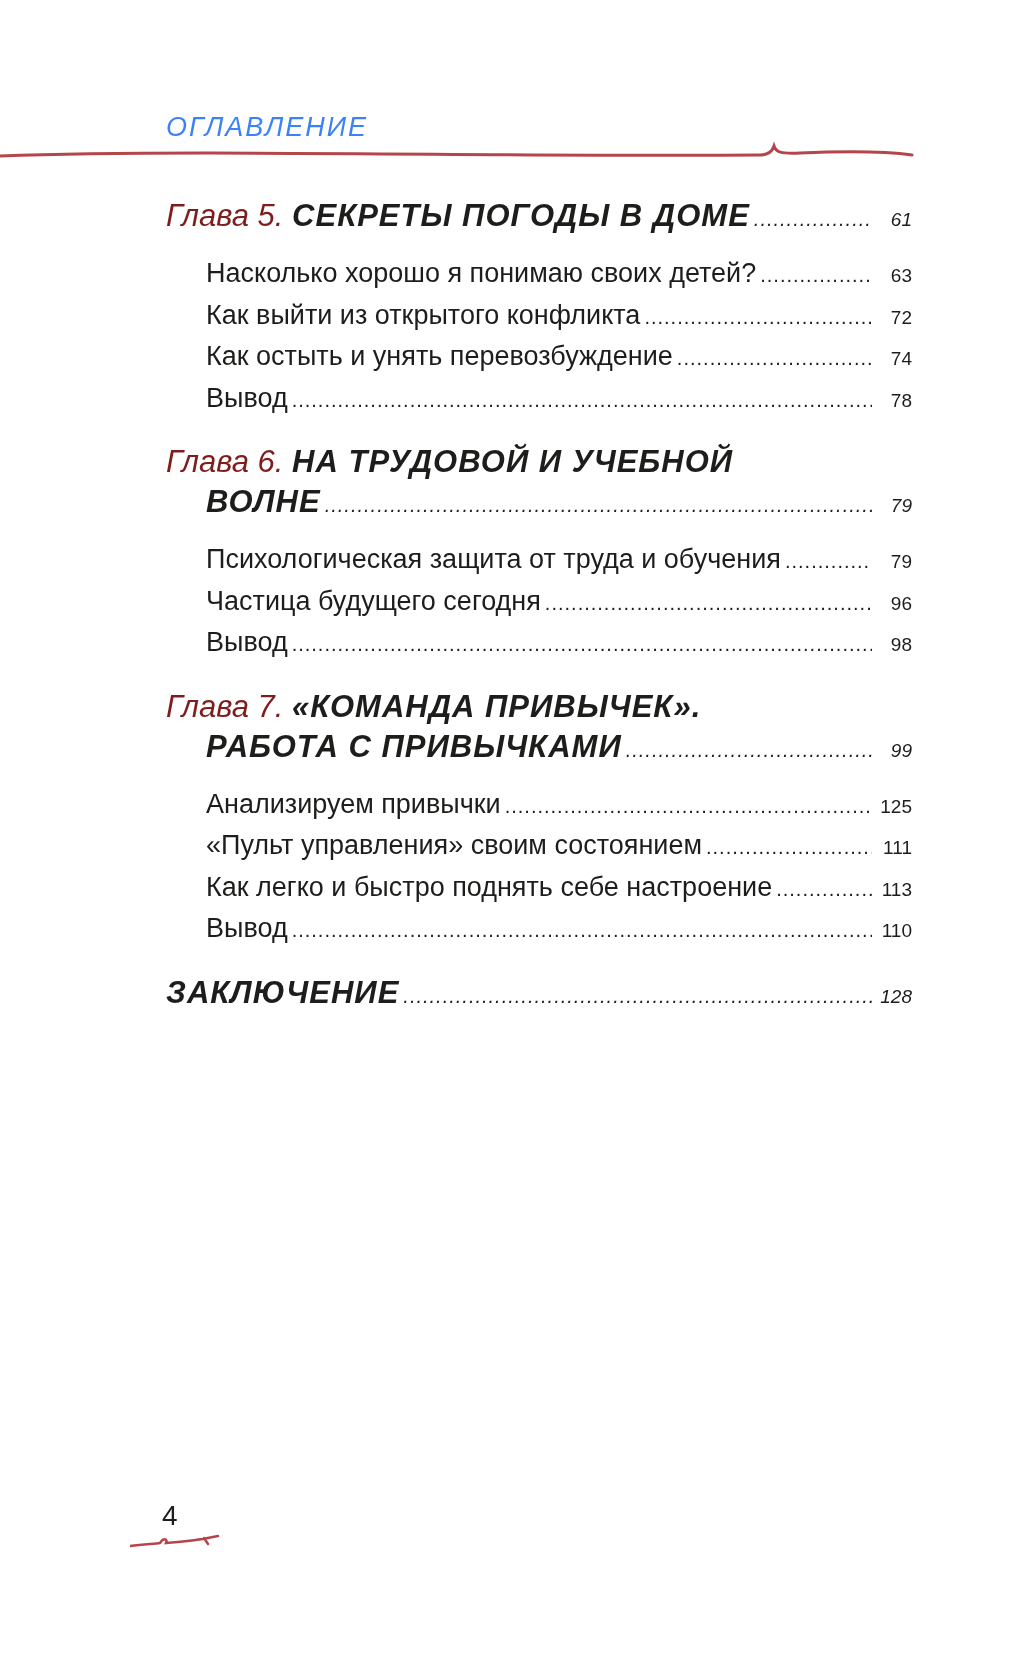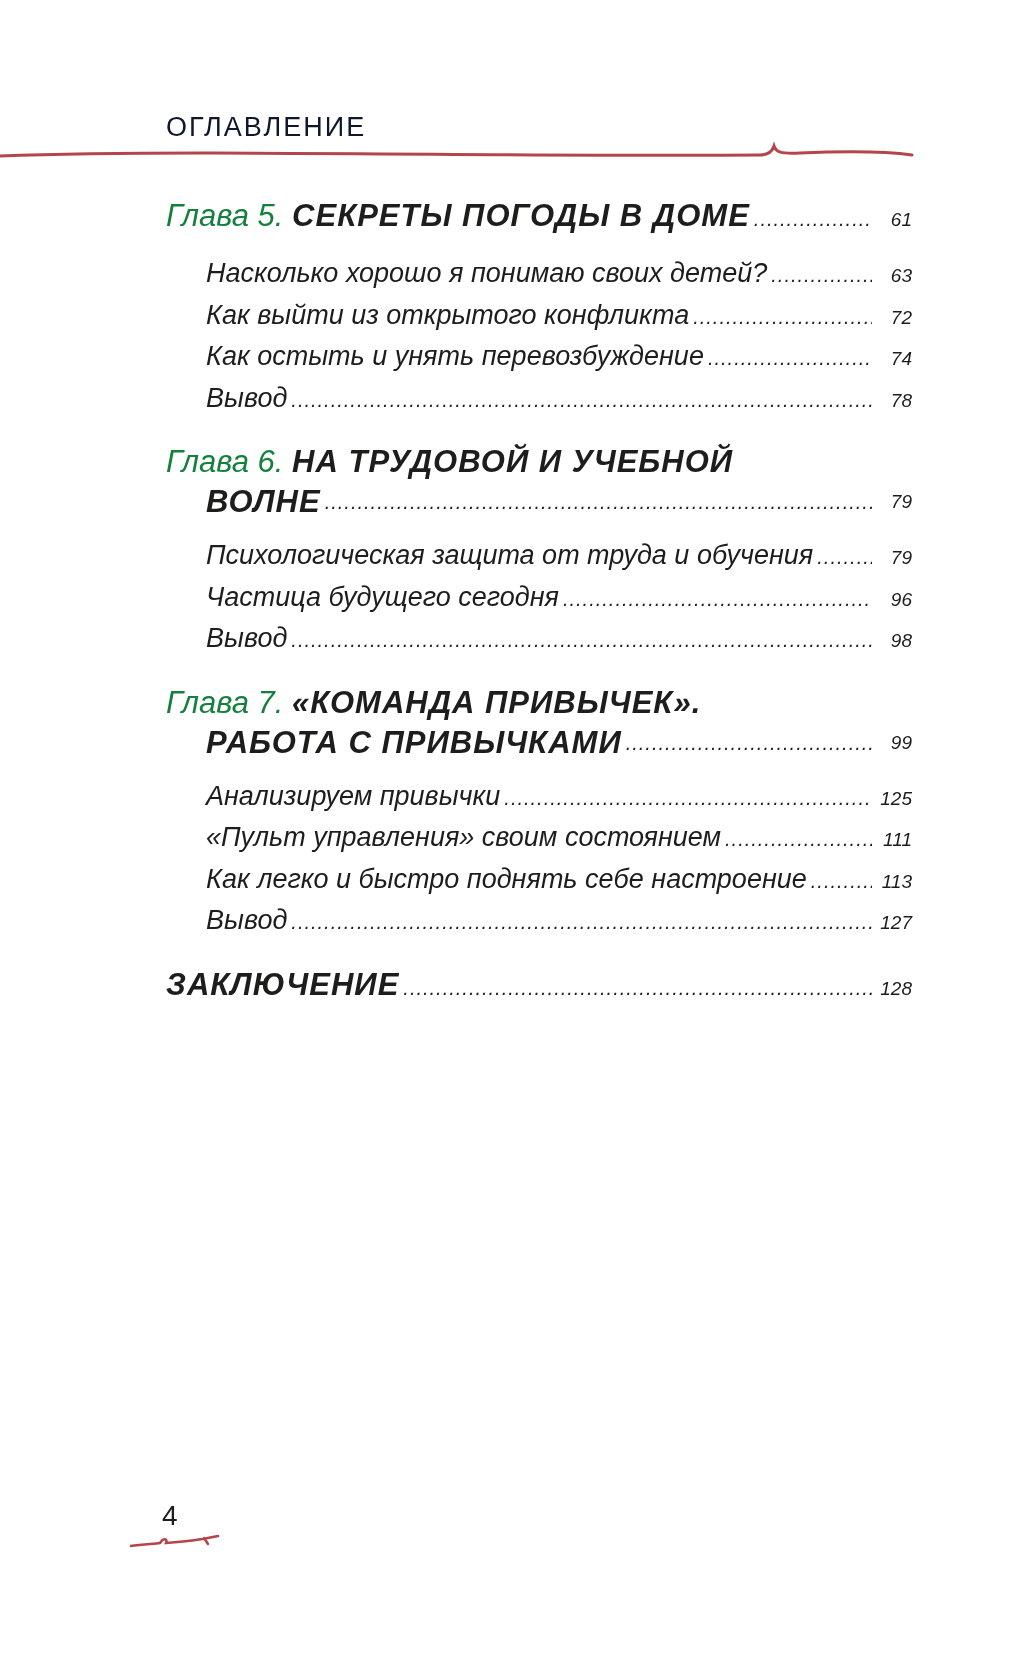--- a/index.html
+++ b/index.html
@@ -1,28 +1,28 @@
 <!DOCTYPE html>
 <html><head>
 <meta charset="utf-8">
 <style>
   html, body { margin: 0; padding: 0; background: #ffffff; }
   body { width: 1024px; height: 1654px; position: relative; overflow: hidden; color: #1d1d1b; font-family: "Liberation Sans", sans-serif; }
-  .page-header { position: absolute; left: 166px; top: 112px; font-family: "Liberation Sans Narrow", "Liberation Sans", sans-serif; font-size: 27px; letter-spacing: 2px; font-weight: normal; color: #0f172a; }
+  .page-header { position: absolute; left: 166px; top: 112px; font-family: "Liberation Sans Narrow", "Liberation Sans", sans-serif; font-size: 27px; letter-spacing: 2px; font-style: italic; font-weight: normal; color: #3b82f6; }
   .header-rule { position: absolute; left: 0; top: 140px; width: 920px; height: 30px; }
   .toc { position: absolute; left: 166px; top: 196px; width: 746px; }
-  .row { display: flex; align-items: baseline; white-space: nowrap; font-style: italic; }
+  .row { display: flex; align-items: baseline; white-space: nowrap; }
   .row .title { flex: 0 0 auto; }
   .row .leader { flex: 1 1 auto; overflow: hidden; margin: 0 6px 0 4px; font-size: 20px; letter-spacing: 1px; color: #1d1d1b; }
   .row .leader::before { content: "........................................................................................................................................................................................................"; }
   .row .page { flex: 0 0 auto; min-width: 34px; text-align: right; font-size: 19px; }
   .chapter { font-size: 31px; font-style: italic; line-height: 40px; }
-  .chapter .ch-label { color: #15803d; font-style: italic; }
+  .chapter .ch-label { color: #7f1d1d; font-style: italic; }
   .chapter .ch-title { font-style: italic; letter-spacing: 1px; font-weight: bold; }
-  .chapter-cont { padding-left: 40px; align-items: center; }
+  .chapter-cont { padding-left: 40px; }
   .sub { padding-left: 40px; font-size: 27px; line-height: 38.5px; }
   .gap-after-ch { height: 14px; }
   .gap-section { height: 22px; }
   .page-number { position: absolute; left: 162px; top: 1500px; font-size: 28px; }
   .footer-rule { position: absolute; left: 130px; top: 1530px; width: 90px; height: 22px; }
 </style>
 </head>
 <body>
 
 <div class="page-header">ОГЛАВЛЕНИЕ</div>
@@ -108,21 +108,21 @@
       <span class="page">111</span>
     </div>
   <div class="row sub">
       <span class="title">Как легко и быстро поднять себе настроение</span>
       <span class="leader"></span>
       <span class="page">113</span>
     </div>
   <div class="row sub">
       <span class="title">Вывод</span>
       <span class="leader"></span>
-      <span class="page">127</span>
+      <span class="page">110</span>
     </div>
 
   <div class="gap-section"></div>
 
   <div class="row chapter">
     <span class="title ch-title">ЗАКЛЮЧЕНИЕ</span>
     <span class="leader"></span>
     <span class="page">128</span>
   </div>
 </div>

